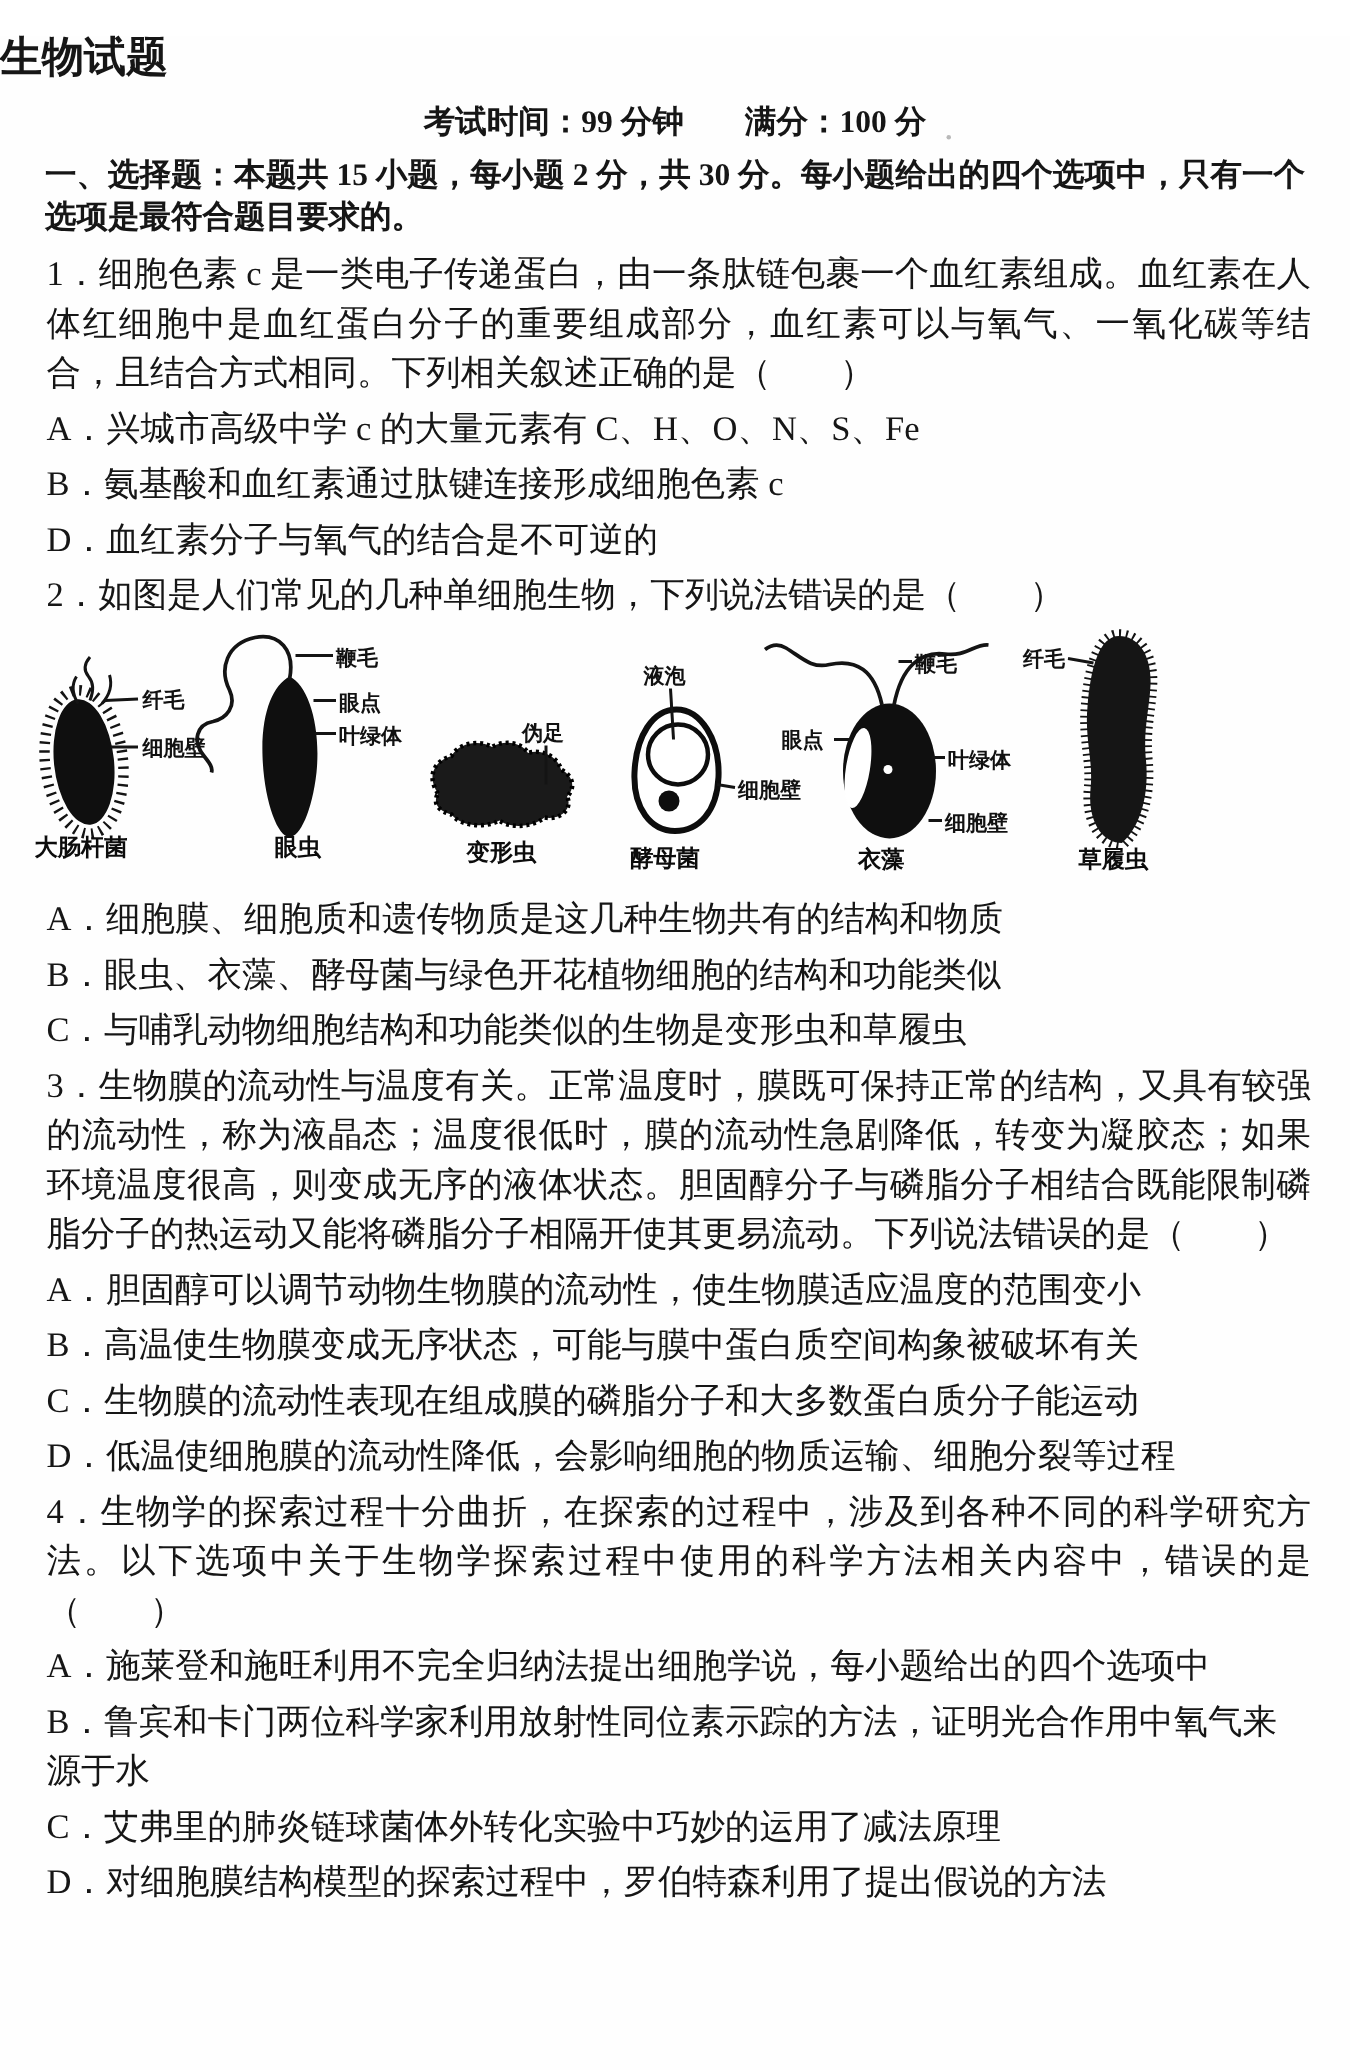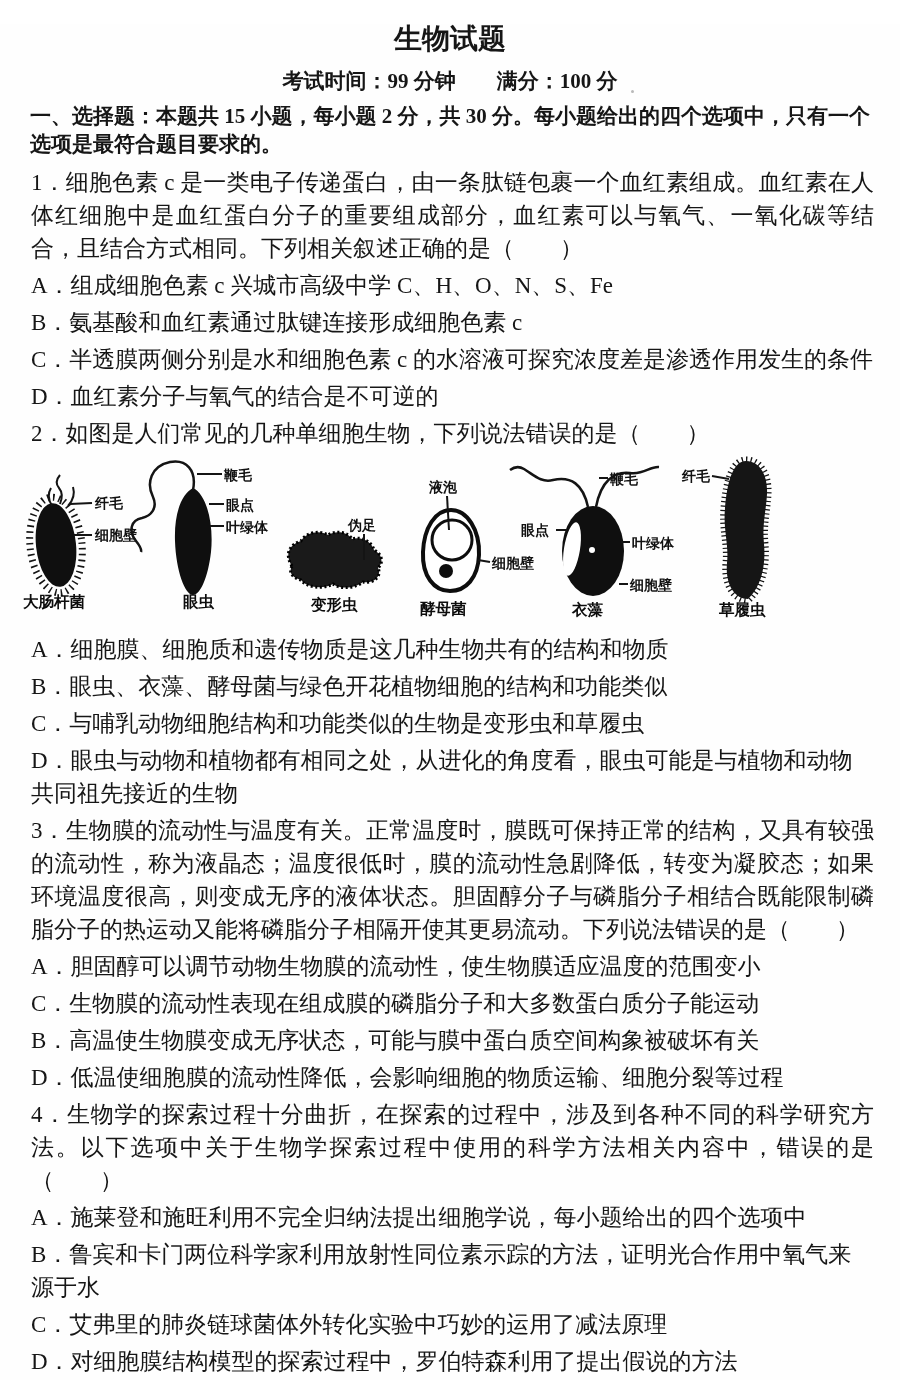--- a/index.html
+++ b/index.html
@@ -3,21 +3,21 @@
 <meta charset="utf-8">
 <style>
   html,body{margin:0;padding:0;background:#ffffff;}
   body{width:900px;height:1380px;overflow:hidden;
        font-family:"Liberation Serif","DejaVu Serif",serif;color:#161616;}
   .page{position:relative;width:900px;height:1380px;background:#fefefe;}
   .artifact-dot{position:absolute;left:631px;top:66px;width:3px;height:3px;
        background:#b9b9b9;border-radius:50%;}
   .title{margin:84px 10px 0;text-align:center;font-size:29px;font-weight:bold;
        line-height:34px;letter-spacing:.5px;}
-  .subtitle{margin:24px 0 0;text-align:center;font-size:28px;font-weight:bold;line-height:30px;}
+  .subtitle{margin:24px 0 0;text-align:left;font-size:28px;font-weight:bold;line-height:30px;}
   .info-line{margin:15px 0 0;text-align:center;font-size:21px;font-weight:bold;line-height:24px;}
   .schools{margin-top:8px;}
   .gap2{margin-left:1.7em;}
   .section-intro{margin:9px 30px 0;font-size:21px;font-weight:bold;line-height:28px;
        text-align:justify;}
   .questions{margin-top:8px;}
   .question{margin:0 22px 0 27px;}
   .question + .question{margin-top:2px;}
   .stem,.opt{margin:4px;font-size:23px;line-height:33px;text-align:justify;}
   .opt{text-align:left;}
@@ -38,23 +38,22 @@
     <span>考试时间：99 分钟</span>
     <span class="gap2">满分：100 分</span>
   </div>
 
   <p class="section-intro">一、选择题：本题共 15 小题，每小题 2 分，共 30 分。每小题给出的四个选项中，只有一个选项是最符合题目要求的。</p>
 
   <div class="questions">
 
     <div class="question">
       <p class="stem">1．细胞色素 c 是一类电子传递蛋白，由一条肽链包裹一个血红素组成。血红素在人体红细胞中是血红蛋白分子的重要组成部分，血红素可以与氧气、一氧化碳等结合，且结合方式相同。下列相关叙述正确的是（　　）</p>
-      <p class="opt">A．组成细胞色素 c 兴城市高级中学 C、H、O、N、S、Fe</p>
+      <p class="opt">A．兴城市高级中学 c 的大量元素有 C、H、O、N、S、Fe</p>
       <p class="opt">B．氨基酸和血红素通过肽键连接形成细胞色素 c</p>
-      <p class="opt">C．半透膜两侧分别是水和细胞色素 c 的水溶液可探究浓度差是渗透作用发生的条件</p>
       <p class="opt">D．血红素分子与氧气的结合是不可逆的</p>
     </div>
 
     <div class="question">
       <p class="stem">2．如图是人们常见的几种单细胞生物，下列说法错误的是（　　）</p>
 
       <div class="figure">
         <svg width="900" height="175" viewBox="0 0 900 175">
 
           <g>
@@ -120,28 +119,27 @@
             <text class="flabel" x="682" y="27">纤毛</text>
             <path d="M712,22 L729,25" stroke="#141414" stroke-width="2" fill="none"></path>
             <text class="fname" x="719" y="161">草履虫</text>
           </g>
         </svg>
       </div>
 
       <p class="opt">A．细胞膜、细胞质和遗传物质是这几种生物共有的结构和物质</p>
       <p class="opt">B．眼虫、衣藻、酵母菌与绿色开花植物细胞的结构和功能类似</p>
       <p class="opt">C．与哺乳动物细胞结构和功能类似的生物是变形虫和草履虫</p>
-      <p class="opt">D．眼虫与动物和植物都有相同之处，从进化的角度看，眼虫可能是与植物和动物共同祖先接近的生物</p>
     </div>
 
     <div class="question">
       <p class="stem">3．生物膜的流动性与温度有关。正常温度时，膜既可保持正常的结构，又具有较强的流动性，称为液晶态；温度很低时，膜的流动性急剧降低，转变为凝胶态；如果环境温度很高，则变成无序的液体状态。胆固醇分子与磷脂分子相结合既能限制磷脂分子的热运动又能将磷脂分子相隔开使其更易流动。下列说法错误的是（　　）</p>
       <p class="opt">A．胆固醇可以调节动物生物膜的流动性，使生物膜适应温度的范围变小</p>
+      <p class="opt">B．高温使生物膜变成无序状态，可能与膜中蛋白质空间构象被破坏有关</p>
       <p class="opt">C．生物膜的流动性表现在组成膜的磷脂分子和大多数蛋白质分子能运动</p>
-      <p class="opt">B．高温使生物膜变成无序状态，可能与膜中蛋白质空间构象被破坏有关</p>
       <p class="opt">D．低温使细胞膜的流动性降低，会影响细胞的物质运输、细胞分裂等过程</p>
     </div>
 
     <div class="question">
       <p class="stem">4．生物学的探索过程十分曲折，在探索的过程中，涉及到各种不同的科学研究方法。以下选项中关于生物学探索过程中使用的科学方法相关内容中，错误的是（　　）</p>
       <p class="opt">A．施莱登和施旺利用不完全归纳法提出细胞学说，每小题给出的四个选项中</p>
       <p class="opt">B．鲁宾和卡门两位科学家利用放射性同位素示踪的方法，证明光合作用中氧气来源于水</p>
       <p class="opt">C．艾弗里的肺炎链球菌体外转化实验中巧妙的运用了减法原理</p>
       <p class="opt">D．对细胞膜结构模型的探索过程中，罗伯特森利用了提出假说的方法</p>
     </div>

